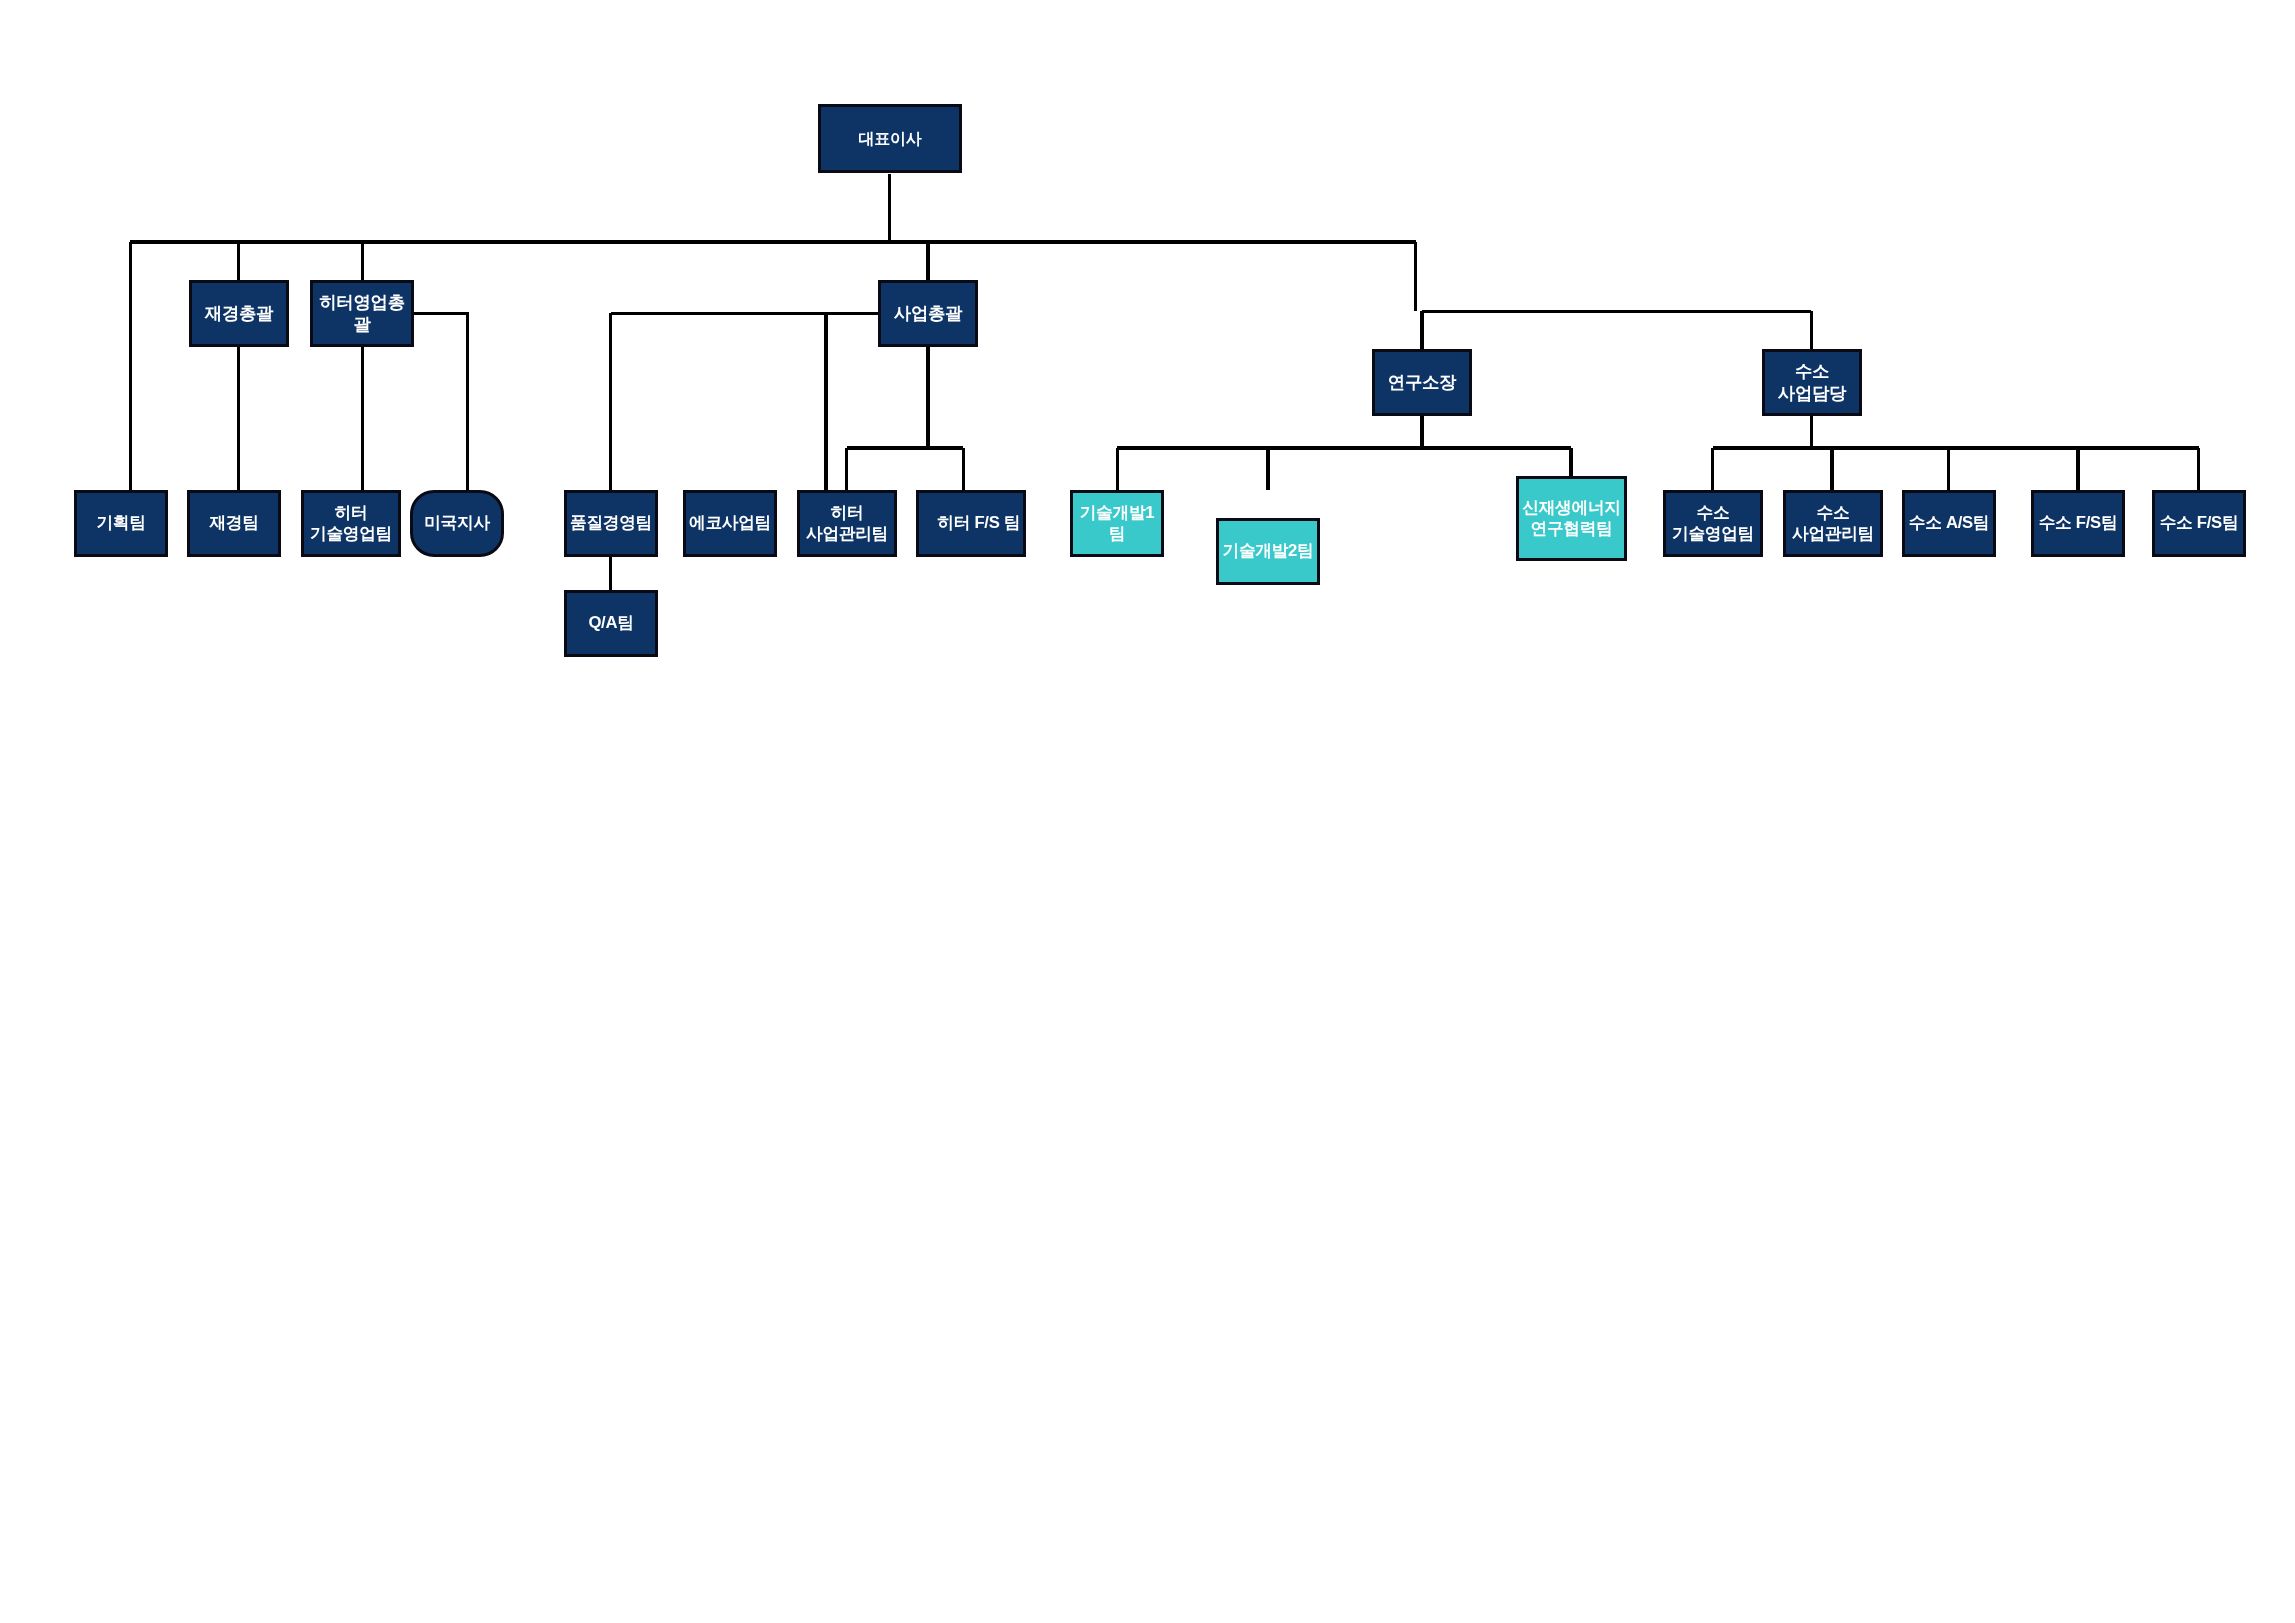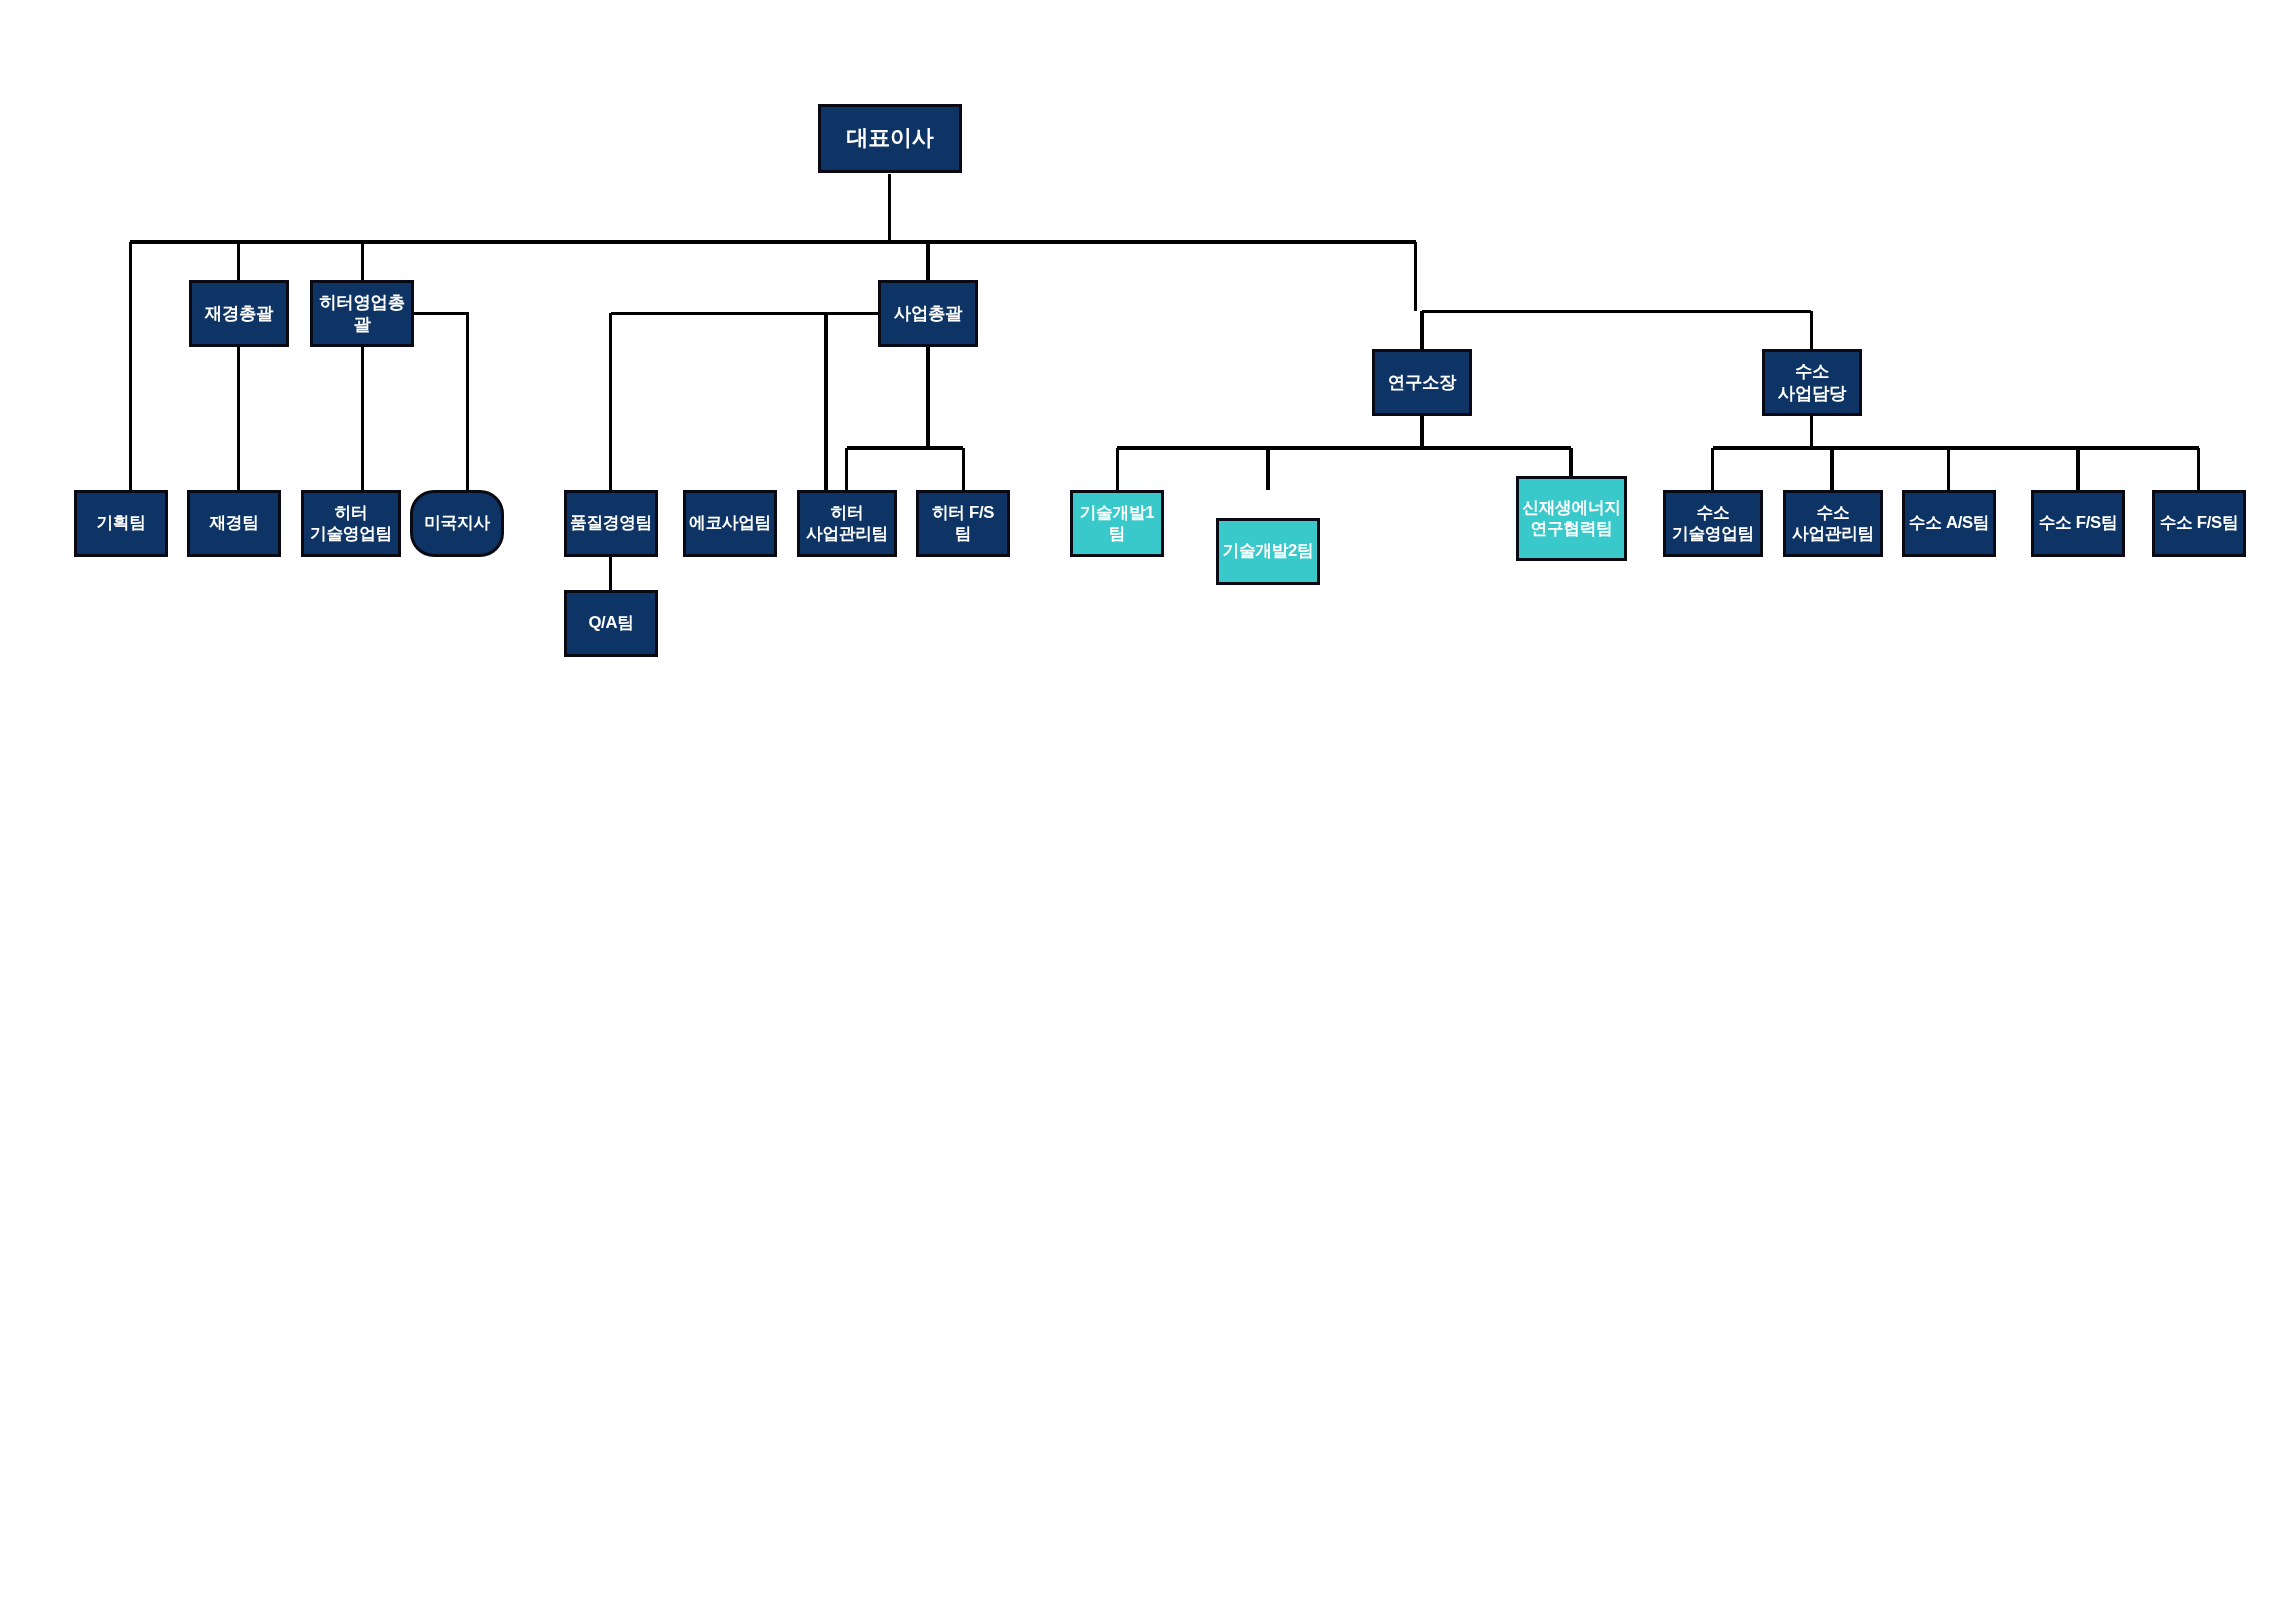--- a/index.html
+++ b/index.html
@@ -5,21 +5,21 @@
   html,body{margin:0;padding:0;background:#ffffff;}
   body{width:2295px;height:1624px;font-family:"Liberation Sans","DejaVu Sans",sans-serif;}
   #chart-root{position:relative;width:2295px;height:1624px;background:#fff;}
   svg#org-svg{position:absolute;left:0;top:0;width:2295px;height:1624px;display:block;}
   .node-box{position:absolute;box-sizing:border-box;border:3.5px solid #0a0a14;
             display:flex;align-items:center;justify-content:center;text-align:center;}
   .node-box.navy{background:#0d3464;}
   .node-box.teal{background:#3ac9cb;}
   .node-label{color:#ffffff;font-weight:700;line-height:1.22;letter-spacing:-0.3px;
               white-space:pre-line;padding:0 2.8px;}
-  .lbl-lg{font-size:22px;}
+  .lbl-lg{font-size:16px;}
   .lbl-md{font-size:17.4px;}
   .lbl-sm{font-size:16.7px;}
 </style>
 </head>
 <body>
 
 <div id="chart-root">
   <svg id="org-svg" viewBox="0 0 3307 2339" xmlns="http://www.w3.org/2000/svg">
     <g stroke="#000000" stroke-width="5" fill="none" shape-rendering="crispEdges">
 
@@ -106,21 +106,21 @@
   <div class="node-box navy" style="left:564px;top:490px;width:94px;height:67px;text-align:right;">
     <span class="node-label lbl-sm">품질경영팀</span>
   </div>
   <div class="node-box navy" style="left:683px;top:490px;width:94px;height:67px;">
     <span class="node-label lbl-sm">에코사업팀</span>
   </div>
   <div class="node-box navy" style="left:797px;top:490px;width:100px;height:67px;">
     <span class="node-label lbl-sm">히터
 사업관리팀</span>
   </div>
-  <div class="node-box navy" style="left:916px;top:490px;width:94px;height:67px;">
+  <div class="node-box navy" style="left:916px;top:490px;width:110px;height:67px;justify-content:flex-end;">
     <span class="node-label lbl-sm">히터 F/S 팀</span>
   </div>
   <div class="node-box teal" style="left:1070px;top:490px;width:94px;height:67px;">
     <span class="node-label lbl-sm">기술개발1팀</span>
   </div>
   <div class="node-box teal" style="left:1216px;top:490px;width:104px;height:67px;margin-top:28px;">
     <span class="node-label lbl-sm">기술개발2팀</span>
   </div>
   <div class="node-box teal" style="left:1516px;top:476px;width:111px;height:85px;">
     <span class="node-label lbl-sm">신재생에너지

